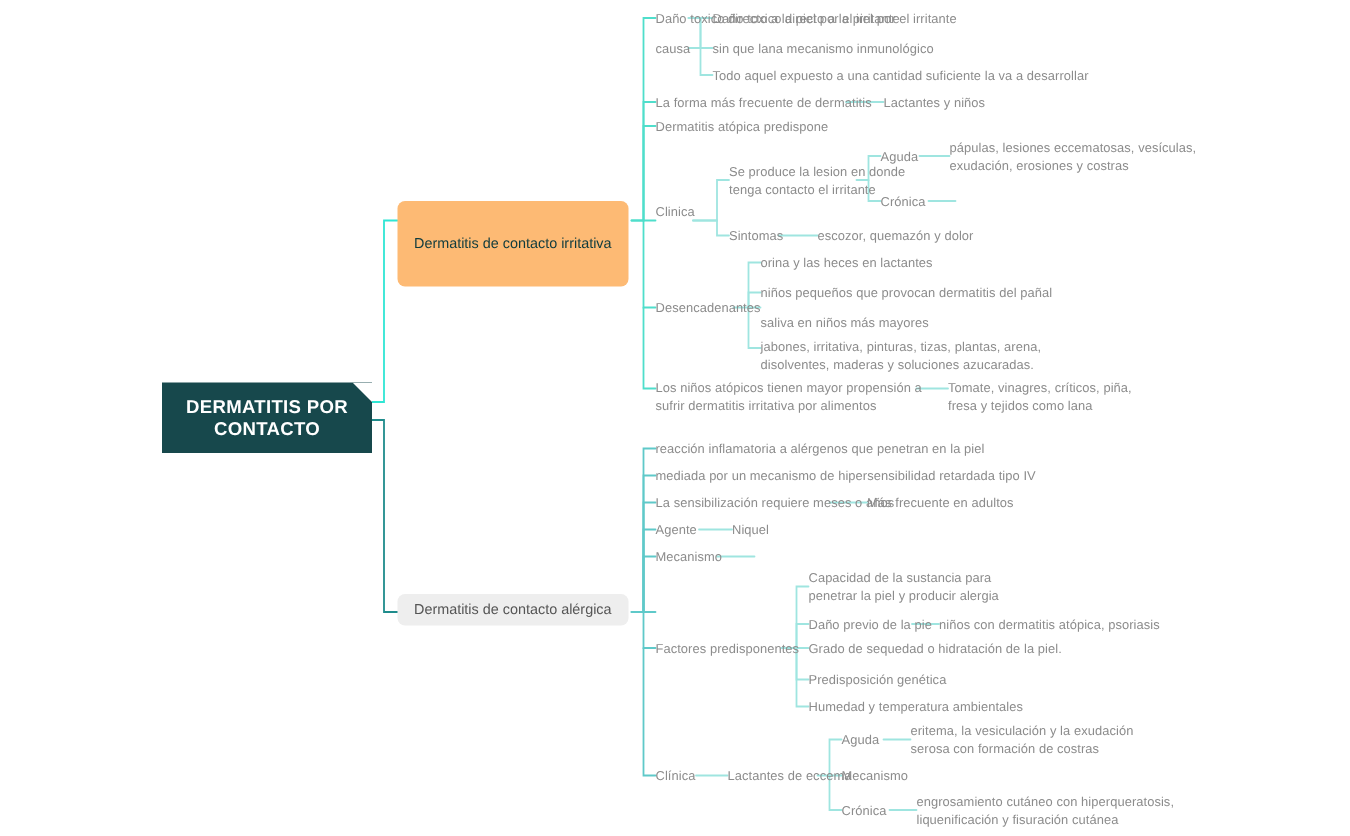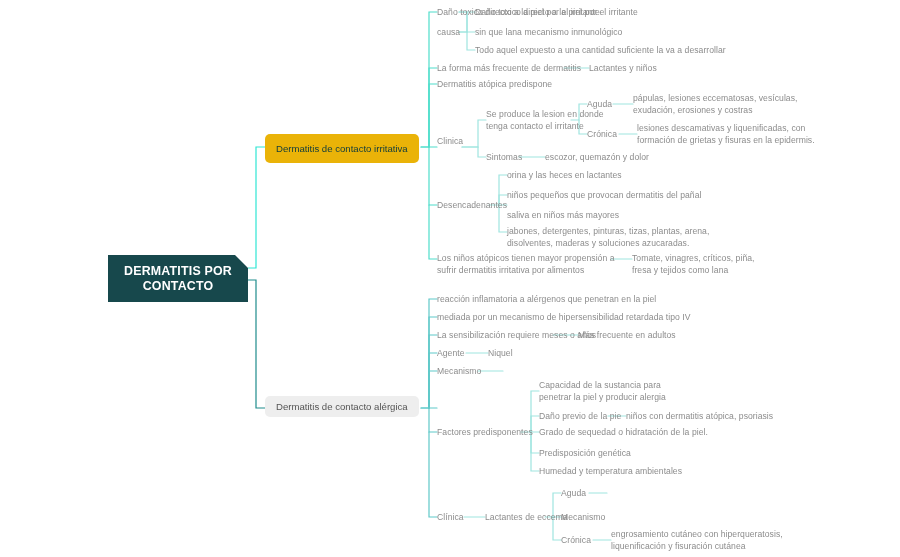--- a/index.html
+++ b/index.html
@@ -13,22 +13,22 @@
   .node.c{text-align:left;}
 
   .root{position:absolute;left:108px;top:255px;width:140px;height:47px;
         background:#17484c;display:flex;align-items:center;justify-content:center;
         text-align:center;}
   .root span{color:#ffffff;font-size:12.4px;font-weight:bold;line-height:15px;
         letter-spacing:.2px;}
   .fold{position:absolute;right:0;top:0;width:13px;height:13px;
         background:#ffffff;clip-path:polygon(0 0,100% 0,100% 100%);}
 
-  .br1{position:absolute;left:265px;top:134px;padding:9px 11px;border-radius:5px;
-       background:#eab308;color:#0f3b3d;font-size:9.6px;white-space:nowrap;}
+  .br1{position:absolute;left:265px;top:134px;padding:23px 11px;border-radius:5px;
+       background:#fdba74;color:#0f3b3d;font-size:9.6px;white-space:nowrap;}
   .br2{position:absolute;left:265px;top:396px;padding:5px 11px;border-radius:5px;
        background:#eeeeee;color:#555555;font-size:9.6px;white-space:nowrap;}
 </style>
 </head>
 <body>
 
 <div id="canvas">
 
   <svg class="links" viewBox="0 0 900 557">
     <g fill="none" stroke-width="1.2" stroke-linecap="round">
@@ -125,30 +125,28 @@
 
   <div class="node" style="left:437px;top:79px">Dermatitis atópica predispone</div>
 
   <div class="node" style="left:437px;top:136px">Clinica</div>
   <div class="node" style="left:486px;top:109px">Se produce la lesion en donde
 tenga contacto el irritante</div>
   <div class="node" style="left:587px;top:99px">Aguda</div>
   <div class="node" style="left:633px;top:93px">pápulas, lesiones eccematosas, vesículas,
 exudación, erosiones y costras</div>
   <div class="node" style="left:587px;top:129px">Crónica</div>
-  <div class="node" style="left:637px;top:123px">lesiones descamativas y liquenificadas, con
-formación de grietas y fisuras en la epidermis.</div>
   <div class="node" style="left:486px;top:152px">Sintomas</div>
   <div class="node" style="left:545px;top:152px">escozor, quemazón y dolor</div>
 
   <div class="node" style="left:437px;top:200px">Desencadenantes</div>
   <div class="node" style="left:507px;top:170px">orina y las heces en lactantes</div>
   <div class="node" style="left:507px;top:190px">niños pequeños que provocan dermatitis del pañal</div>
   <div class="node" style="left:507px;top:210px">saliva en niños más mayores</div>
-  <div class="node" style="left:507px;top:226px">jabones, detergentes, pinturas, tizas, plantas, arena,
+  <div class="node" style="left:507px;top:226px">jabones, irritativa, pinturas, tizas, plantas, arena,
 disolventes, maderas y soluciones azucaradas.</div>
 
   <div class="node c" style="left:437px;top:253px">Los niños atópicos tienen mayor propensión a
 sufrir dermatitis irritativa por alimentos</div>
   <div class="node" style="left:437px;top:294px">reacción inflamatoria a alérgenos que penetran en la piel</div>
 
   <div class="node" style="left:632px;top:253px">Tomate, vinagres, críticos, piña,
 fresa y tejidos como lana</div>
   <div class="node" style="left:437px;top:312px">mediada por un mecanismo de hipersensibilidad retardada tipo IV</div>
   <div class="node" style="left:437px;top:330px">La sensibilización requiere meses o años</div>
@@ -162,18 +160,20 @@
 penetrar la piel y producir alergia</div>
   <div class="node" style="left:539px;top:411px">Daño previo de la pie</div>
   <div class="node" style="left:626px;top:411px">niños con dermatitis atópica, psoriasis</div>
   <div class="node" style="left:539px;top:427px">Grado de sequedad o hidratación de la piel.</div>
   <div class="node" style="left:539px;top:448px">Predisposición genética</div>
   <div class="node" style="left:539px;top:466px">Humedad y temperatura ambientales</div>
 
   <div class="node" style="left:437px;top:512px">Clínica</div>
   <div class="node" style="left:485px;top:512px">Lactantes de eccema</div>
   <div class="node" style="left:561px;top:488px">Aguda</div>
+  <div class="node" style="left:607px;top:482px">eritema, la vesiculación y la exudación
+serosa con formación de costras</div>
   <div class="node" style="left:561px;top:512px">Mecanismo</div>
   <div class="node" style="left:561px;top:535px">Crónica</div>
   <div class="node" style="left:611px;top:529px">engrosamiento cutáneo con hiperqueratosis,
 liquenificación y fisuración cutánea</div>
 
 </div>
 
 </body></html>

